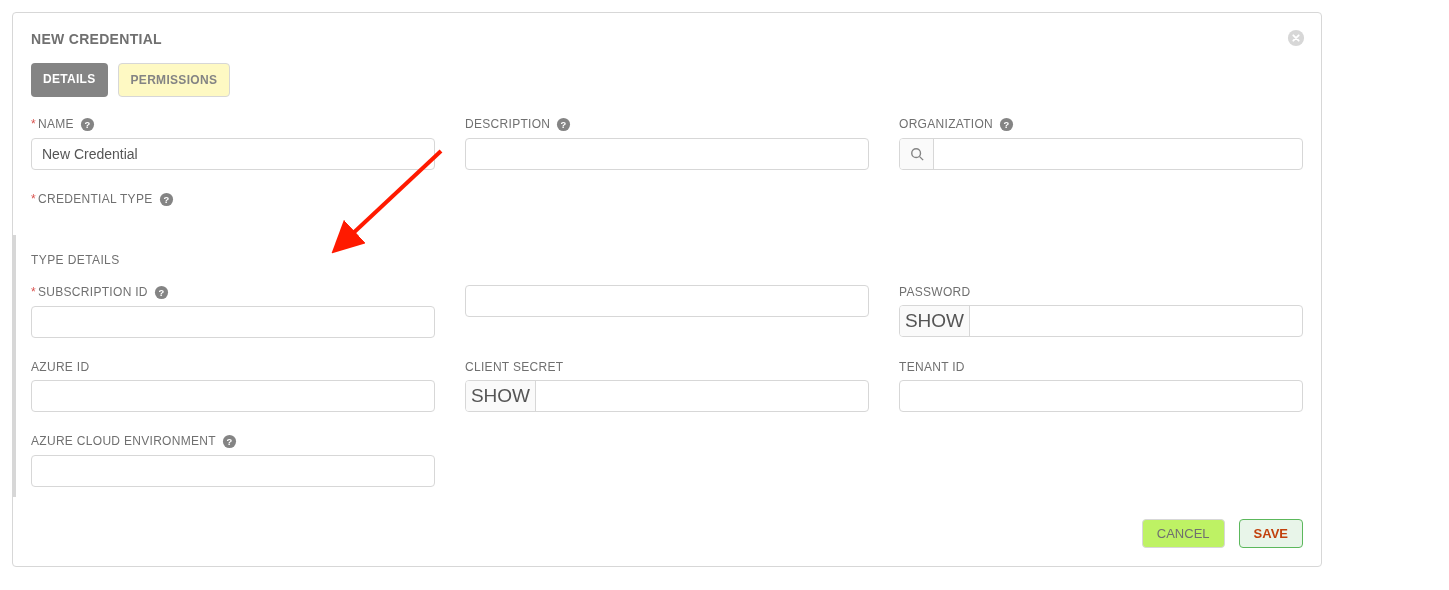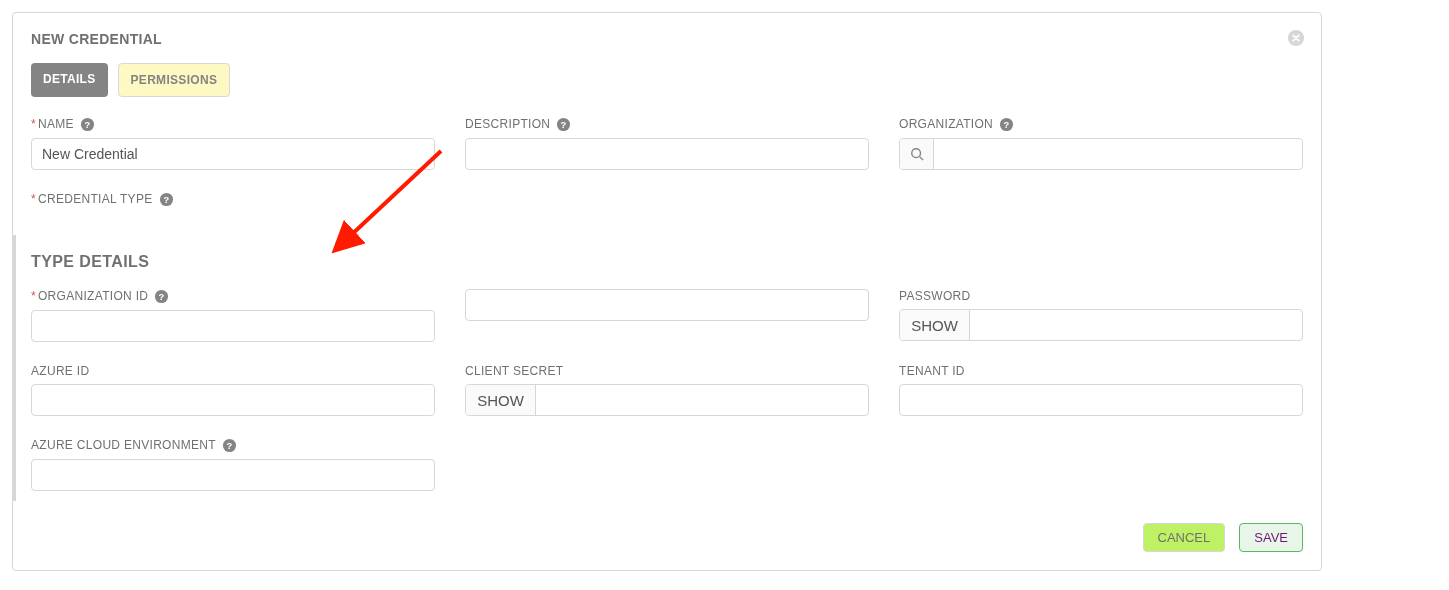--- a/index.html
+++ b/index.html
@@ -92,48 +92,48 @@
   }
   .input-prefix svg { width: 14px; height: 14px; }
   .show-btn {
     width: 70px;
     display: flex;
     align-items: center;
     justify-content: center;
     border-right: 1px solid #d7d7d7;
     background: #fafafa;
     color: #555;
-    font-size: 15px;
+    font-size: 19px;
     cursor: pointer;
   }
   .full-span { grid-column: 1 / span 3; }
   .section-divider {
     border-left: 3px solid #d7d7d7;
     margin-left: -18px;
     padding-left: 15px;
     padding-top: 18px;
     padding-bottom: 10px;
   }
   .section-title {
-    font-size: 16px;
-    font-weight: 700;
+    font-size: 12px;
+    font-weight: 400;
     color: #707070;
     letter-spacing: 0.4px;
     margin-bottom: 18px;
   }
   .section-grid { display: grid; grid-template-columns: repeat(3, 1fr); column-gap: 30px; row-gap: 22px; }
   .footer { display: flex; justify-content: flex-end; gap: 14px; margin-top: 22px; }
   .btn {
     padding: 6px 14px;
     border-radius: 4px;
     font-size: 13px;
     cursor: pointer;
   }
   .btn-secondary { background: #bef264; color: #707070; border: 1px solid #d7d7d7; }
-  .btn-primary { background: #e8f5e9; color: #701a75; border: 1px solid #5cb85c; font-weight: 400; }
+  .btn-primary { background: #e8f5e9; color: #c2410c; border: 1px solid #5cb85c; font-weight: 700; }
   .arrow-annotation {
     position: absolute;
     left: 318px;
     top: 126px;
     pointer-events: none;
     z-index: 5;
   }
   .arrow-annotation svg { width: 120px; height: 130px; }
 </style>
 </head>
@@ -218,21 +218,21 @@
       </div>
     </div>
 
     <div class="full-span section-divider">
       <div class="section-title">TYPE DETAILS</div>
 
       <div class="section-grid">
 
         <div class="field">
           <div class="field-label">
-            <span><span class="req">*</span><span>ORGANIZATION ID</span></span>
+            <span><span class="req">*</span><span>SUBSCRIPTION ID</span></span>
             <span class="help-icon">
               <svg viewBox="0 0 16 16">
                   <circle cx="8" cy="8" r="7" fill="#848484"></circle>
                   <text x="8" y="12" text-anchor="middle" font-size="10" fill="#fff" font-weight="bold">?</text>
                 </svg>
             </span>
           </div>
           <div class="input-wrap">
             <input type="text" style="">
           </div>

